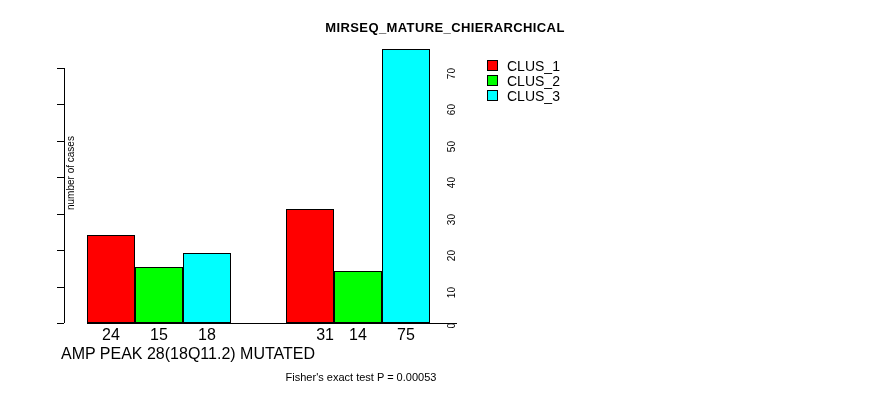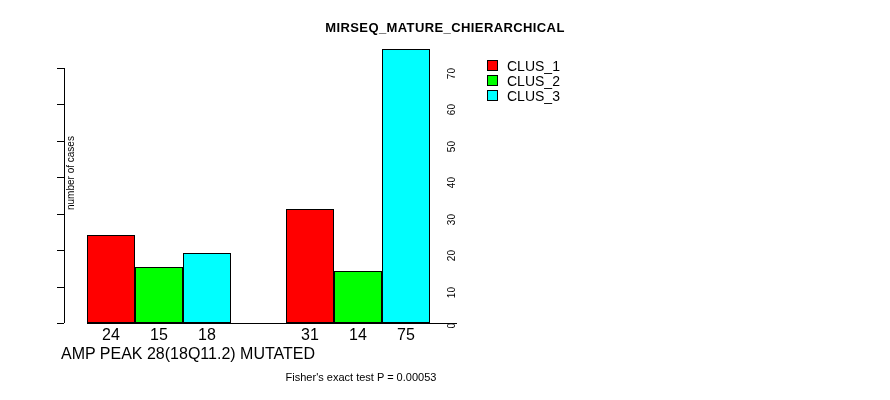--- a/index.html
+++ b/index.html
@@ -176,21 +176,21 @@
         <div class="bar" style="left: 71px; width: 48px; height: 55.6429px; background: rgb(0, 255, 0);"></div>
         <div class="bar" style="left: 119px; width: 48px; height: 70.2143px; background: rgb(0, 255, 255);"></div>
         <div class="bar" style="left: 222px; width: 48px; height: 113.929px; background: rgb(255, 0, 0);"></div>
         <div class="bar" style="left: 270px; width: 48px; height: 52px; background: rgb(0, 255, 0);"></div>
         <div class="bar" style="left: 318px; width: 48px; height: 274.214px; background: rgb(0, 255, 255);"></div>
       </div>
     <div id="bar-labels-layer">
         <div class="bar-value-label" style="left: 23px; width: 48px;">24</div>
         <div class="bar-value-label" style="left: 71px; width: 48px;">15</div>
         <div class="bar-value-label" style="left: 119px; width: 48px;">18</div>
-        <div class="bar-value-label" style="left: 222px; width: 48px;">31</div>
+        <div class="bar-value-label" style="left: 222px; width: 48px; text-align: right;">31</div>
         <div class="bar-value-label" style="left: 270px; width: 48px;">14</div>
         <div class="bar-value-label" style="left: 318px; width: 48px;">75</div>
       </div>
     <div id="group-labels-layer">
         <div class="group-label" style="left: -3px;">AMP PEAK 28(18Q11.2) MUTATED</div>
       </div>
   </div>
 
   <div id="legend">
       <div class="legend-row">

